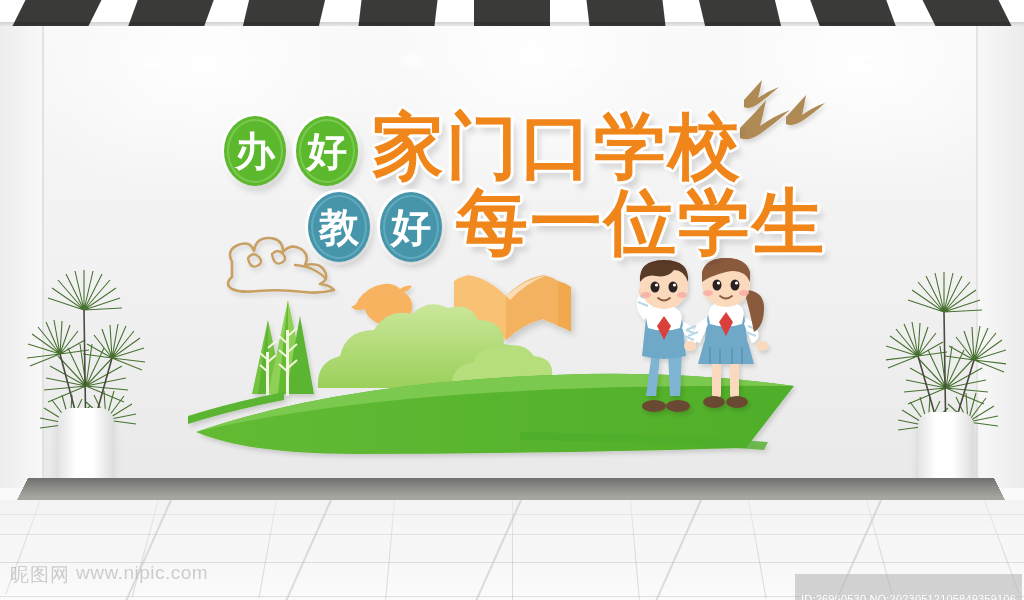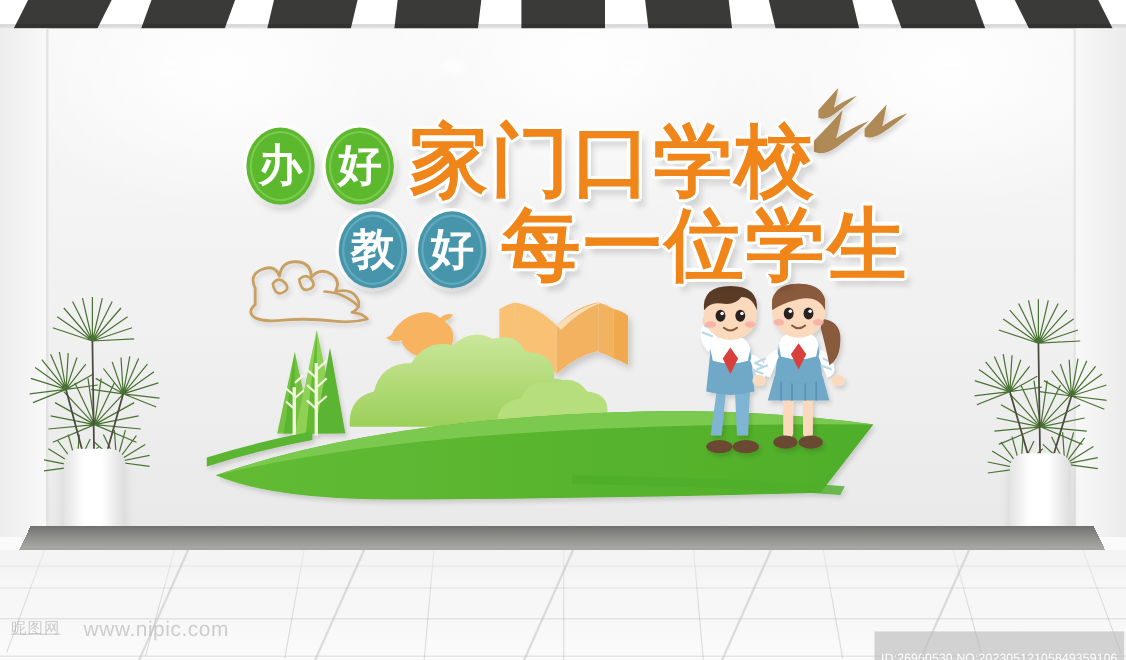--- a/index.html
+++ b/index.html
@@ -61,21 +61,21 @@
     font-family:"DejaVu Sans","Liberation Sans",sans-serif;}
   .big-word{position:absolute;font-weight:bold;line-height:1;white-space:nowrap;
     font-family:"DejaVu Sans","Liberation Sans",sans-serif;}
 
   
   .caption{position:absolute;color:#4a4a4a;white-space:nowrap;
     font-family:"DejaVu Sans","Liberation Sans",sans-serif;}
   .idbadge{position:absolute;background:rgba(176,176,176,.55);color:#ffffff;
     font-size:11px;padding:19px 6px;white-space:nowrap;letter-spacing:.2px;margin-left:13px;}
   .wm{position:absolute;color:rgba(150,150,150,.45);white-space:nowrap;}
-  .wm-zh{font-size:14px;letter-spacing:1px;font-family:"DejaVu Sans",sans-serif;text-decoration:underline;}
+  .wm-zh{font-size:19px;letter-spacing:1px;font-family:"DejaVu Sans",sans-serif;}
   .wm-url{font-size:19px;letter-spacing:.5px;text-align:right;}
   .wm-streak{position:absolute;width:2px;background:rgba(190,190,190,.5);transform-origin:top center;}
 </style>
 </head>
 <body>
 
 <div id="stage">
 
   <div class="ceiling" id="ceiling">
       <div class="slat" style="left: 18.8889px; width: 76px; background: rgb(58, 58, 56); transform: skewX(-26.6667deg);"></div>

